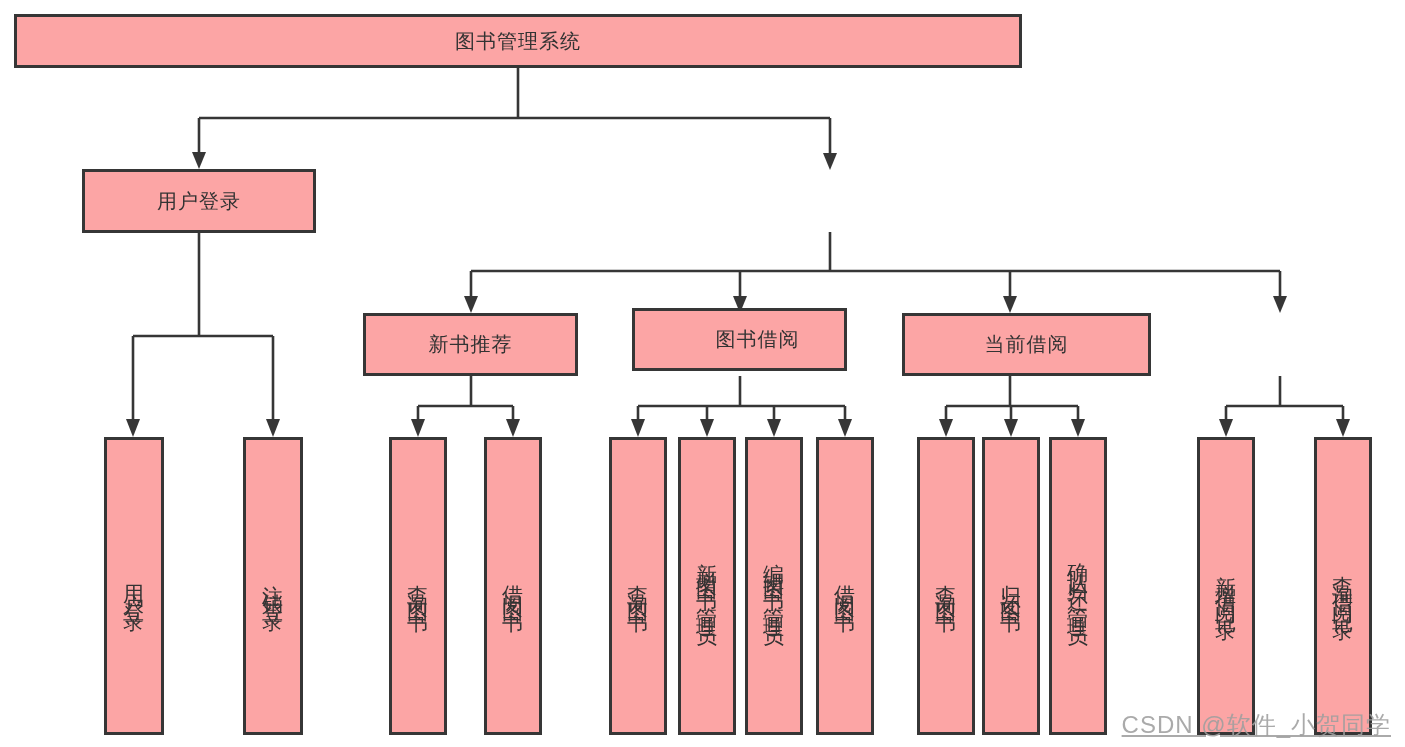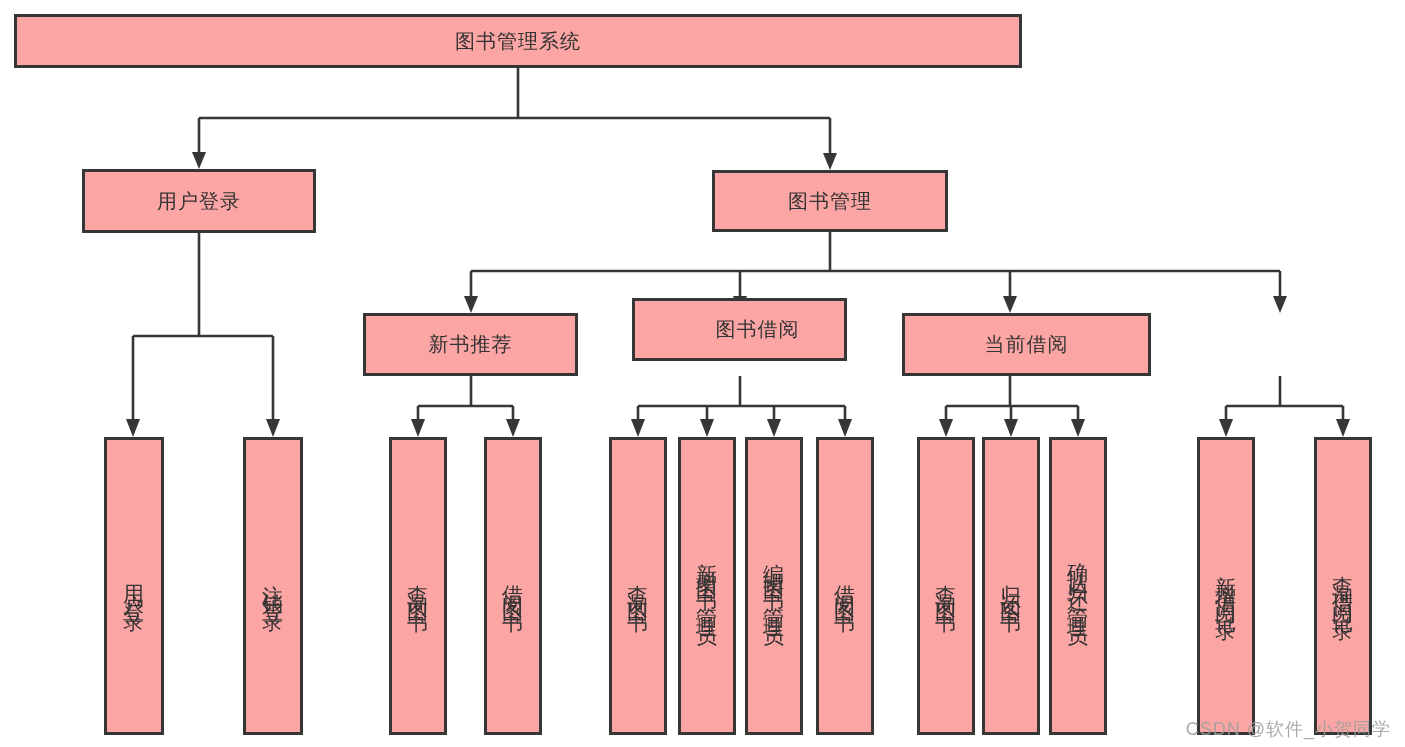--- a/index.html
+++ b/index.html
@@ -42,33 +42,34 @@
     writing-mode: vertical-rl;
     text-orientation: mixed;
     letter-spacing: 9px;
     line-height: 1;
     white-space: nowrap;
   }
   .watermark {
     position: absolute;
     right: 14px;
     bottom: 6px;
-    font-size: 18px;
+    font-size: 24px;
     color: rgba(158, 158, 158, 0.88);
     letter-spacing: 1px;
     pointer-events: none;
     white-space: nowrap;
+    text-decoration: underline;
   }
 
   
   .n-root        { left: 14px;   top: 14px;  width: 1008px; height: 54px; }
   .n-user-login  { left: 82px;   top: 169px; width: 234px;  height: 64px; }
   .n-book-mgmt   { left: 712px;  top: 170px; width: 236px;  height: 62px; }
   .n-rec         { left: 363px;  top: 313px; width: 215px;  height: 63px; }
-  .n-bb          { left: 632px;  top: 298px; width: 215px;  height: 63px; padding-left: 36px; }
+  .n-bb          { left: 632px;  top: 308px; width: 215px;  height: 63px; padding-left: 36px; }
   .n-cb          { left: 902px;  top: 313px; width: 249px;  height: 63px; }
   .n-br          { left: 1174px; top: 313px; width: 213px;  height: 63px; }
 
   .n-leaf-login  { left: 104px;  top: 437px; width: 60px; height: 298px; }
   .n-leaf-logout { left: 243px;  top: 437px; width: 60px; height: 298px; }
   .n-rec-query   { left: 389px;  top: 437px; width: 58px; height: 298px; }
   .n-rec-borrow  { left: 484px;  top: 437px; width: 58px; height: 298px; }
   .n-bb-query    { left: 609px;  top: 437px; width: 58px; height: 298px; }
   .n-bb-add      { left: 678px;  top: 437px; width: 58px; height: 298px; }
   .n-bb-edit     { left: 745px;  top: 437px; width: 58px; height: 298px; }
@@ -151,23 +152,20 @@
     </g>
   </svg>
 
   <div class="node hbox n-root">
     <span>图书管理系统</span>
   </div>
 
   <div class="node hbox n-user-login">
     <span>用户登录</span>
   </div>
-  <div class="node hbox n-book-mgmt">
-    <span>图书管理</span>
-  </div>
 
   <div class="node hbox n-rec">
     <span>新书推荐</span>
   </div>
   <div class="node hbox n-bb">
     <span>图书借阅</span>
   </div>
   <div class="node hbox n-cb">
     <span>当前借阅</span>
   </div>

